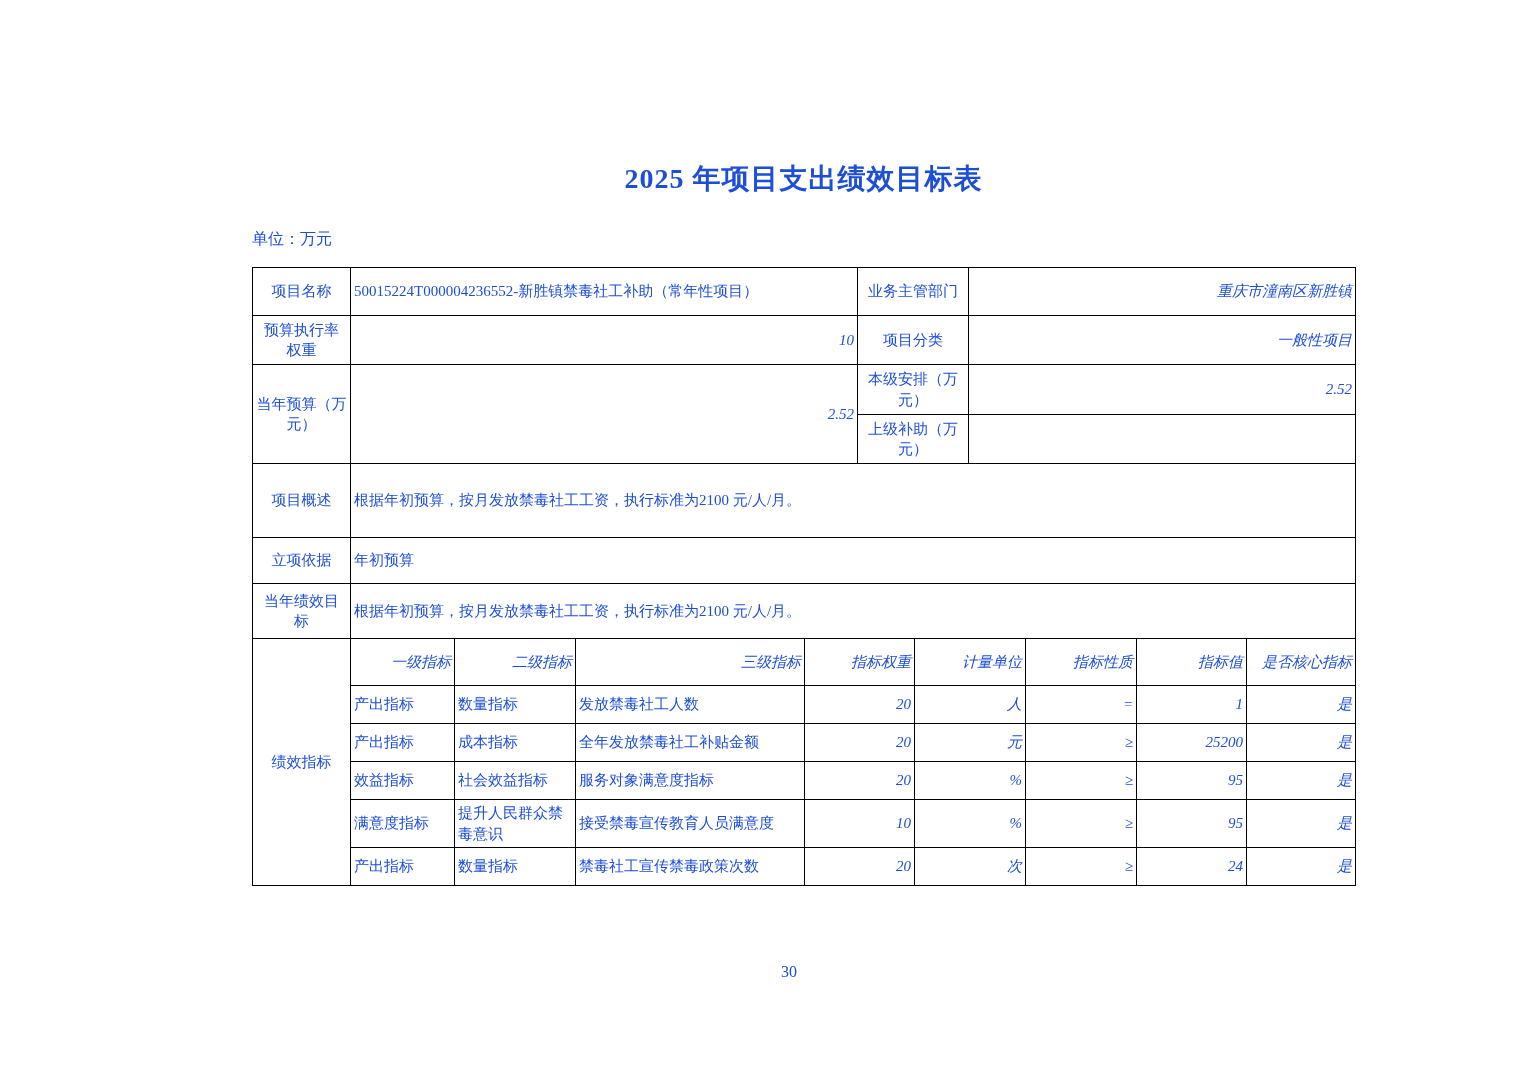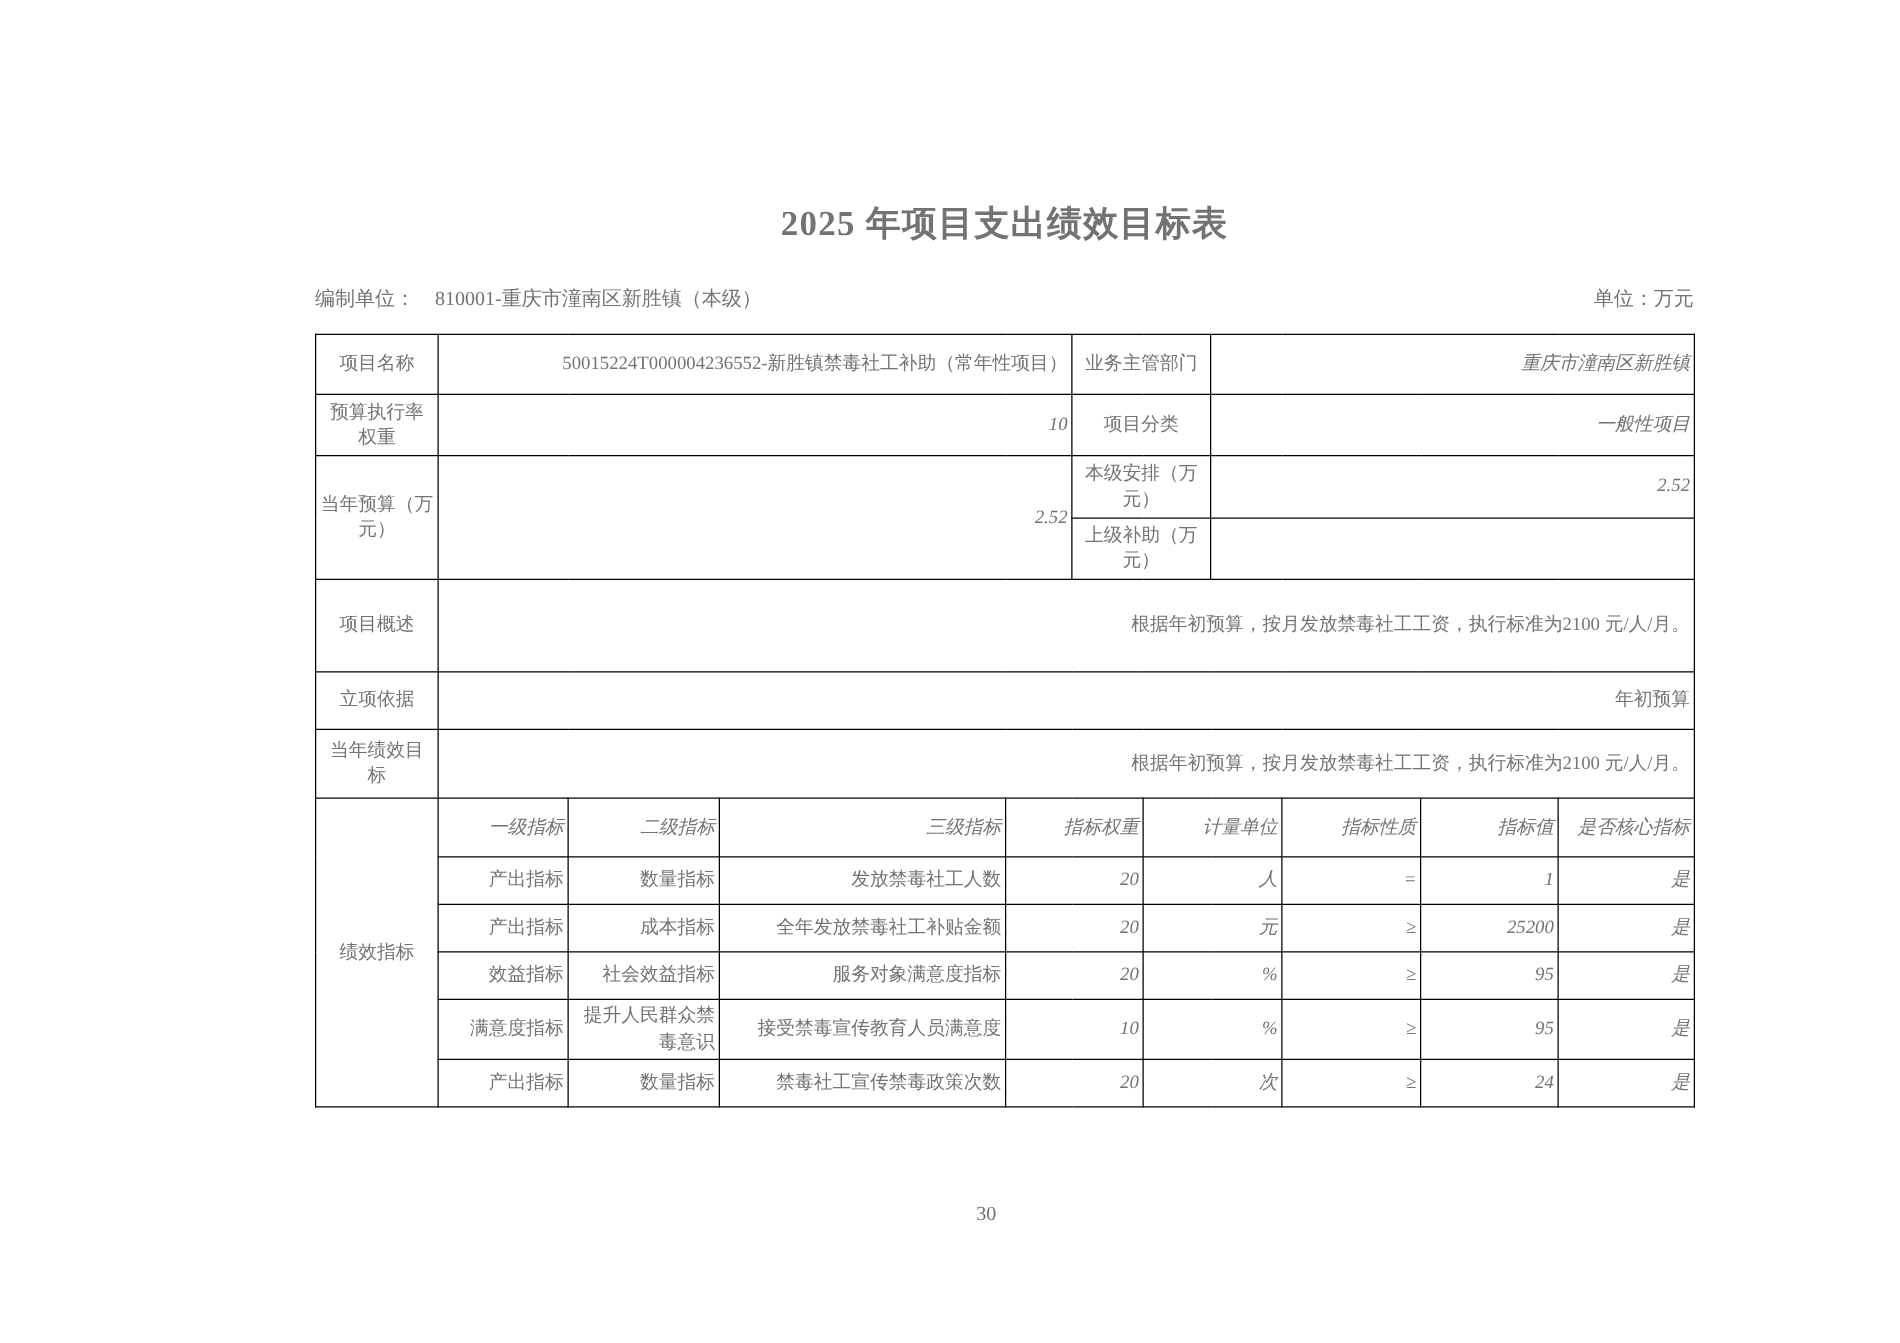--- a/index.html
+++ b/index.html
@@ -5,21 +5,21 @@
   html, body {
     margin: 0;
     padding: 0;
     background: #ffffff;
   }
   .page {
     position: relative;
     width: 1520px;
     height: 1074px;
     background: #ffffff;
-    color: #737373;
+    color: #1d4ed8;
     font-family: "Liberation Serif", "DejaVu Serif", serif;
     overflow: hidden;
   }
   .doc-title {
     position: absolute;
     top: 160px;
     left: 252px;
     width: 1103px;
     text-align: center;
     font-size: 28px;
@@ -53,21 +53,21 @@
     padding: 2px 3px;
     vertical-align: middle;
     overflow: hidden;
     word-break: break-all;
   }
   td.lab {
     text-align: center;
     white-space: pre-line;
   }
   td.c { text-align: right; font-style: italic; }
-  td.l { text-align: right; }
+  td.l { text-align: left; }
 
   tr.r1  { height: 48px; }
   tr.r2  { height: 49px; }
   tr.r3a { height: 50px; }
   tr.r3b { height: 49px; }
   tr.r4  { height: 74px; padding-left: 46px; }
   tr.r5  { height: 46px; }
   tr.r6  { height: 55px; }
   tr.rh  { height: 47px; }
   tr.ri  { height: 38px; }
@@ -84,23 +84,20 @@
   }
 </style>
 </head>
 <body>
 
 <div class="page">
 
   <div class="doc-title">2025 年项目支出绩效目标表</div>
 
   <div class="meta-row">
-    <div class="meta-left">
-      <span>编制单位：</span><span class="meta-value">810001-重庆市潼南区新胜镇（本级）</span>
-    </div>
     <div class="meta-right">单位：万元</div>
   </div>
 
   <table class="main-table">
     <colgroup>
       <col style="width:98px">
         <col style="width:104px">
         <col style="width:121px">
         <col style="width:229px">
       <col style="width:53px">

